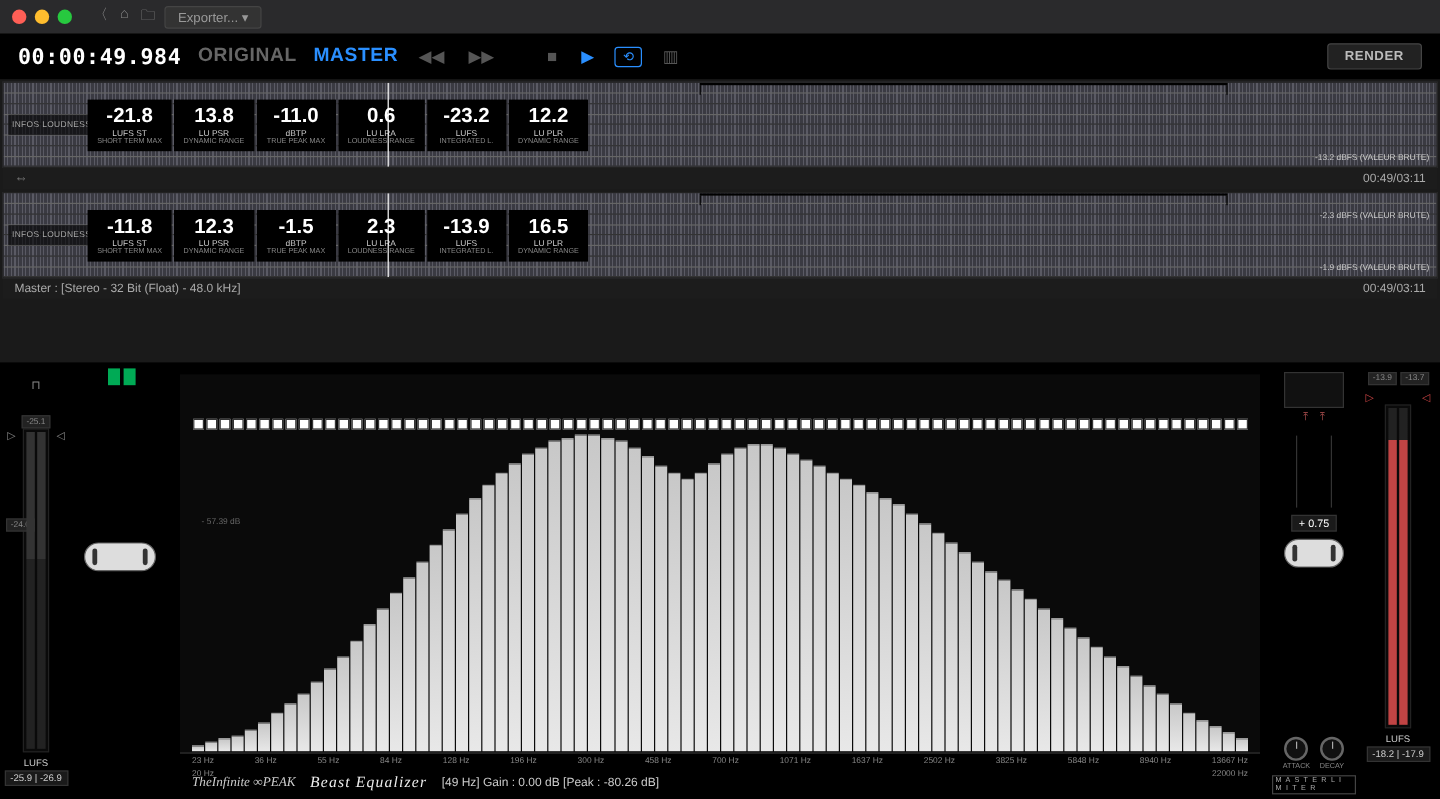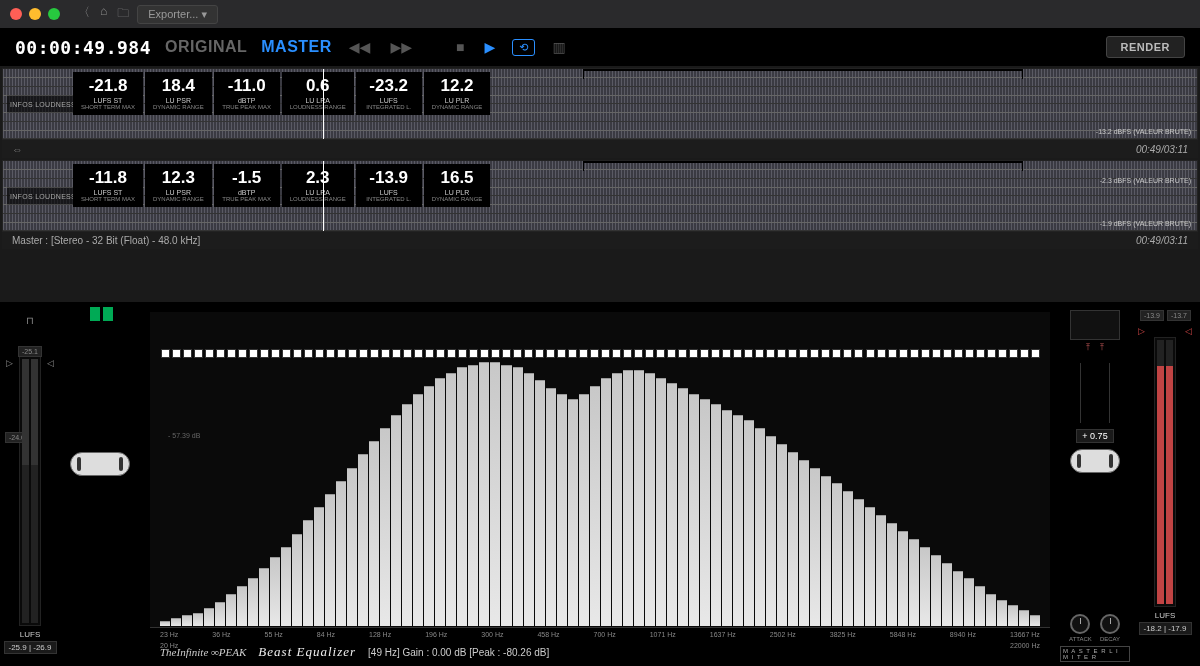--- a/index.html
+++ b/index.html
@@ -26,33 +26,33 @@
 .tbtn.dim { color: #555; }
 .spacer { flex: 1; }
 .render-btn { background: #222; border: 1px solid #444; color: #bbb; font-size: 11px; padding: 4px 14px; border-radius: 3px; cursor: pointer; font-weight: bold; letter-spacing: 0.5px; }
 
 
 .wave-panel { background: #3a3a42; border: 1px solid #222; margin: 2px 2px 0 2px; position: relative; height: 72px; overflow: hidden; }
 .wave-bg { position: absolute; inset: 0; display: flex; flex-direction: column; }
 .wave-strip { flex: 1; background: repeating-linear-gradient(90deg, #5a5a64 0, #5a5a64 1px, #3a3a42 1px, #3a3a42 3px); border-bottom: 1px solid #333; position: relative; }
 .wave-strip::before { content:''; position:absolute; left:0; right:0; top:50%; height:1px; background:#666; }
 .infos-label { position: absolute; left: 4px; top: 50%; transform: translateY(-50%); background: rgba(0,0,0,0.6); color: #aaa; font-size: 7px; padding: 5px 3px; letter-spacing: 0.3px; }
-.stats { position: absolute; left: 70px; top: 3px; display: flex; gap: 2px; }
+.stats { position: absolute; left: 70px; top: 14px; display: flex; gap: 2px; }
 .stat { background: #000; padding: 5px 8px; text-align: center; min-width: 66px; }
 .stat .v { font-size: 17px; font-weight: bold; line-height: 1; }
 .stat .l1 { font-size: 7px; color: #ccc; margin-top: 3px; }
 .stat .l2 { font-size: 6px; color: #888; }
 .playhead { position: absolute; top: 0; bottom: 0; width: 1px; background: #fff; left: 320px; }
 .range-mark { position: absolute; top: 0; height: 6px; border-top: 2px solid #000; }
 .range-mark::before, .range-mark::after { content:''; position:absolute; top:0; width:1px; height:8px; background:#000; }
 .range-mark::before { left:0; } .range-mark::after { right:0; }
 .dbfs-label { position: absolute; right: 6px; font-size: 7px; color: #ccc; }
 .info-bar { background: #1c1c1c; color: #aaa; font-size: 10px; padding: 3px 10px; display: flex; align-items: center; gap: 6px; margin: 0 2px; }
 .info-bar .link-icon { color: #888; font-size: 11px; }
-.info-bar .dur { margin-left: auto; font-style: italic; }
+.info-bar .dur { margin-left: auto; }
 
 
 .eq-area { position: absolute; top: 302px; left: 0; right: 0; bottom: 0; background: #000; display: flex; }
 .side-col { width: 60px; display: flex; flex-direction: column; align-items: center; padding-top: 5px; position: relative; }
 .side-col.right { width: 70px; }
 .vmeter { width: 22px; height: 270px; background: #0a0a0a; border: 1px solid #222; margin-top: 30px; display: flex; gap: 2px; padding: 2px; }
 .vmeter .ch { flex:1; background: linear-gradient(to top, #222 0%, #222 60%, #333 60%, #333 100%); position: relative; }
 .vmeter.red .ch { background: linear-gradient(to top, #c14444 0%, #c14444 90%, #222 90%); }
 .vmeter-top { font-size: 7px; color: #ccc; display: flex; gap: 3px; margin-bottom: 2px; }
 .vmeter-top span { background: #222; padding: 1px 3px; }
@@ -132,21 +132,21 @@
       <div class="wave-strip"></div>
     </div>
   <div class="infos-label">INFOS LOUDNESS</div>
   <div class="stats" id="stats-orig">
       <div class="stat">
         <div class="v">-21.8</div>
         <div class="l1">LUFS ST</div>
         <div class="l2">SHORT TERM MAX</div>
       </div>
       <div class="stat">
-        <div class="v">18.4</div>
+        <div class="v">13.8</div>
         <div class="l1">LU PSR</div>
         <div class="l2">DYNAMIC RANGE</div>
       </div>
       <div class="stat">
         <div class="v">-11.0</div>
         <div class="l1">dBTP</div>
         <div class="l2">TRUE PEAK MAX</div>
       </div>
       <div class="stat">
         <div class="v">0.6</div>

